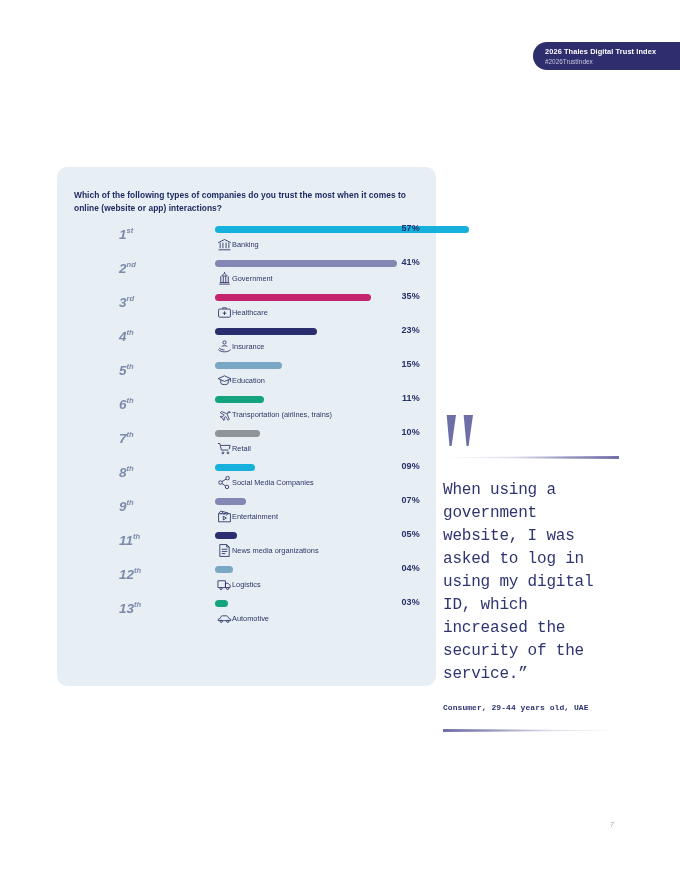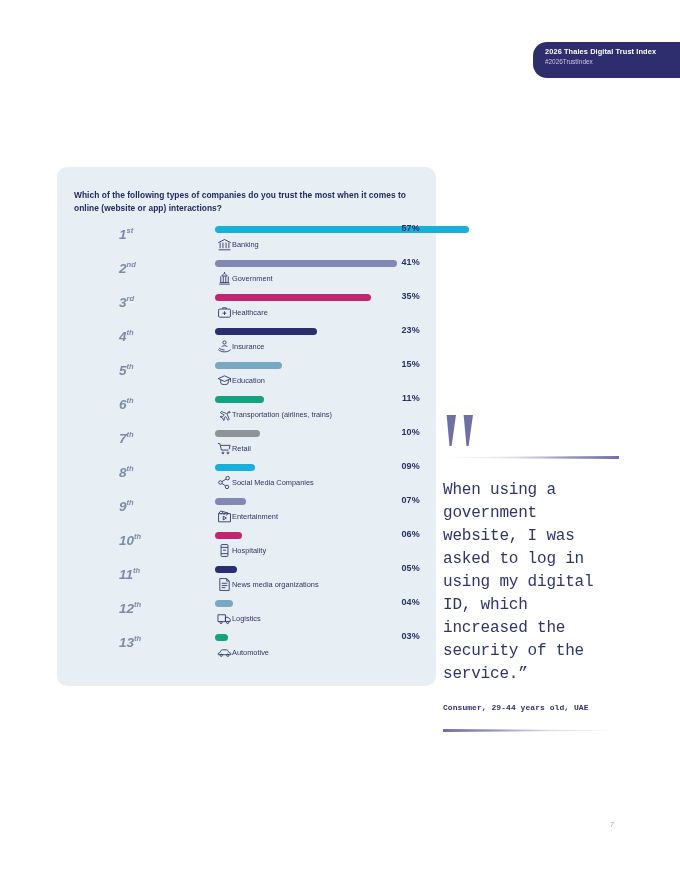--- a/index.html
+++ b/index.html
@@ -15,21 +15,21 @@
     overflow: hidden;
     -webkit-font-smoothing: antialiased;
   }
 
   
   .header-badge {
     position: absolute;
     left: 533px;
     top: 42px;
     width: 147px;
-    height: 36px;
+    height: 28px;
     background: #2e2d6e;
     border-top-left-radius: 14px;
     border-bottom-left-radius: 14px;
     padding: 4px 10px 0 12px;
     box-sizing: border-box;
   }
   .header-badge .badge-title {
     color: #ffffff;
     font-size: 7.4px;
     font-weight: bold;
@@ -366,37 +366,20 @@
           <span class="cat-icon">
             <svg viewBox="0 0 24 24" fill="none" stroke="#2b3566" stroke-width="1.4">
               <path d="M2.5 7.5h19v13h-19z"></path>
               <path d="M2.5 7.5 6 3.2l4 1.1-3.4 4.2"></path>
               <path d="m10 4.3 4 1.1-3.4 4.2"></path>
               <path d="m14 5.4 4 1.1-3.4 4.2"></path>
               <path d="M10 11.5v6l5-3-5-3z"></path>
             </svg>
           </span>
           <span class="cat-label">Entertainment</span>
-        </div>
-      </div>
-      <div class="rank-row">
-        <div class="rank-label"><span>10</span><span class="ord">th</span></div>
-        <div class="bar-track">
-          <div class="bar-fill" style="width: 26.7px; background: rgb(196, 36, 110);"></div>
-        </div>
-        <div class="pct">06%</div>
-        <div class="cat">
-          <span class="cat-icon">
-            <svg viewBox="0 0 24 24" fill="none" stroke="#2b3566" stroke-width="1.4">
-              <rect x="6.5" y="2.5" width="11" height="19" rx="1.4"></rect>
-              <path d="M6.5 7h11M6.5 17h11"></path>
-              <path d="M9.5 11.5h5"></path>
-            </svg>
-          </span>
-          <span class="cat-label">Hospitality</span>
         </div>
       </div>
       <div class="rank-row">
         <div class="rank-label"><span>11</span><span class="ord">th</span></div>
         <div class="bar-track">
           <div class="bar-fill" style="width: 22.25px; background: rgb(42, 45, 110);"></div>
         </div>
         <div class="pct">05%</div>
         <div class="cat">
           <span class="cat-icon">

